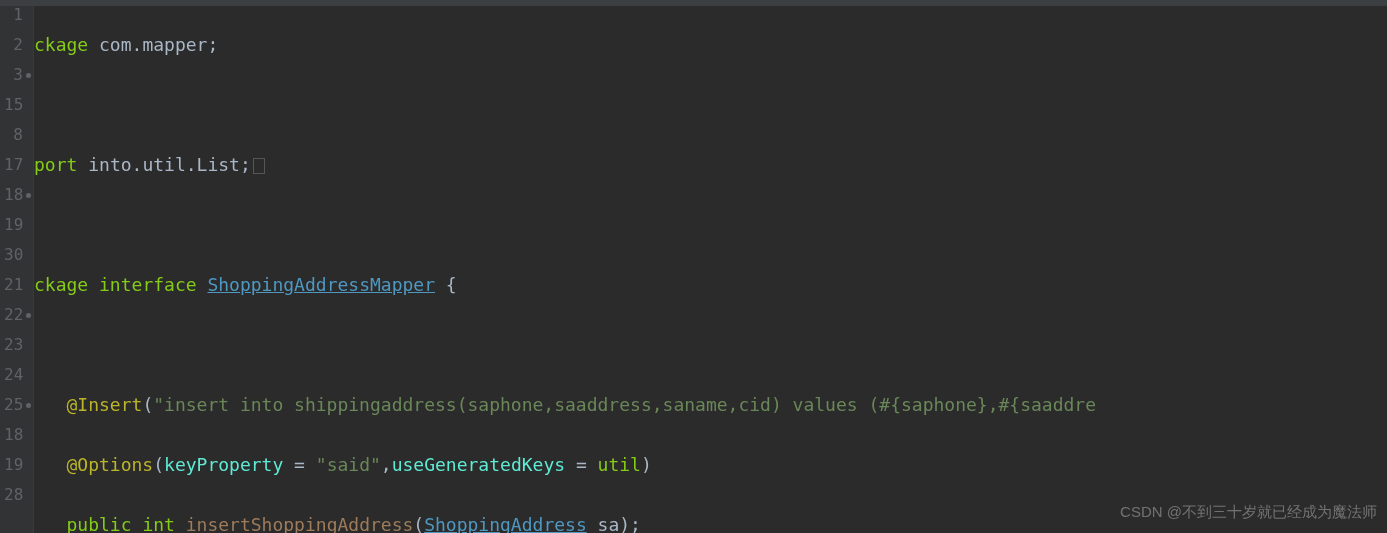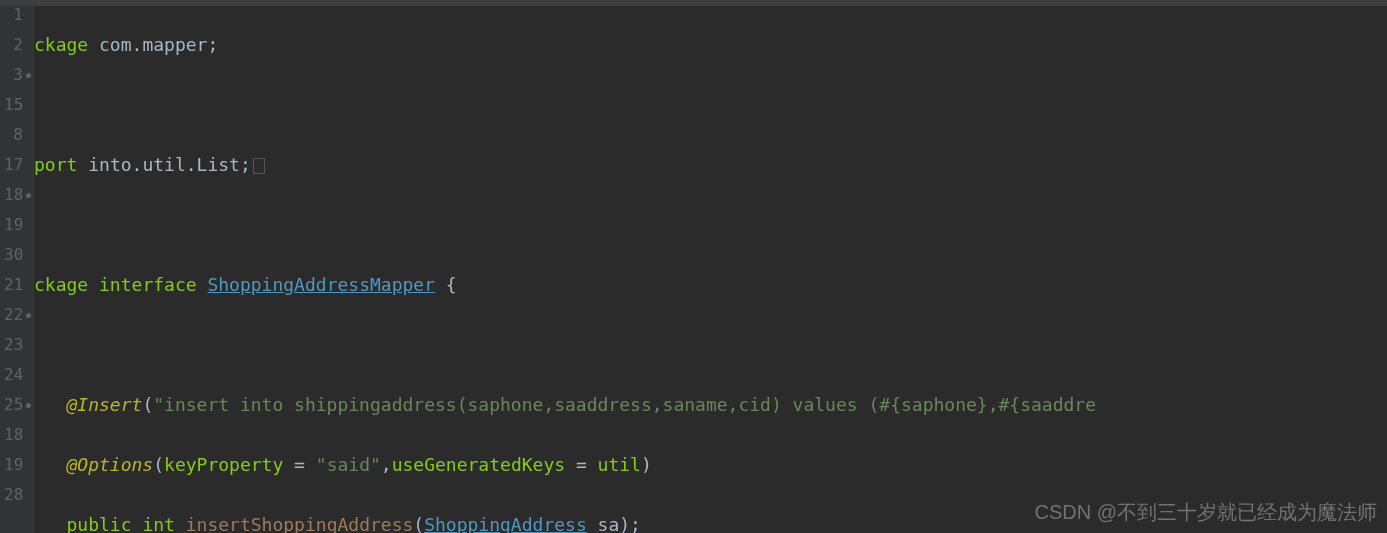--- a/index.html
+++ b/index.html
@@ -38,41 +38,41 @@
   .editor {
     flex: 1;
     padding-left: 0px;
     color: #a9b7c6;
     white-space: pre;
     overflow: hidden;
   }
   .line { height: 30px; }
   .kw { color: #84cc16; }       
   .str { color: #6a8759; }      
-  .anno-i { color: #bbb529; font-style: italic; } 
+  .anno-i { color: #bbb529; } 
   .id { color: #a9b7c6; margin-top: 12px; }       
   .type { color: #4e98c2; text-decoration: underline; }      
-  .param { color: #84cc16; }    
+  .param { color: #5eead4; }    
   .tan { color: #9e7b5a; }      
   .pn { color: #a9b7c6; }
   .collapsed-box {
     display: inline-block;
     border: 1px solid #555;
     width: 12px;
     height: 16px;
     vertical-align: middle;
     margin-left: 2px;
   }
   .watermark {
     position: absolute;
     right: 10px;
     bottom: 6px;
     color: rgba(200,200,200,0.45);
     font-family: sans-serif;
-    font-size: 20px;
+    font-size: 15px;
   }
   .tabstrip {
     position: absolute;
     top: 0; left: 0; right: 0;
     height: 6px;
     background: #3c3f41;
   }
 </style>
 </head>
 <body>

